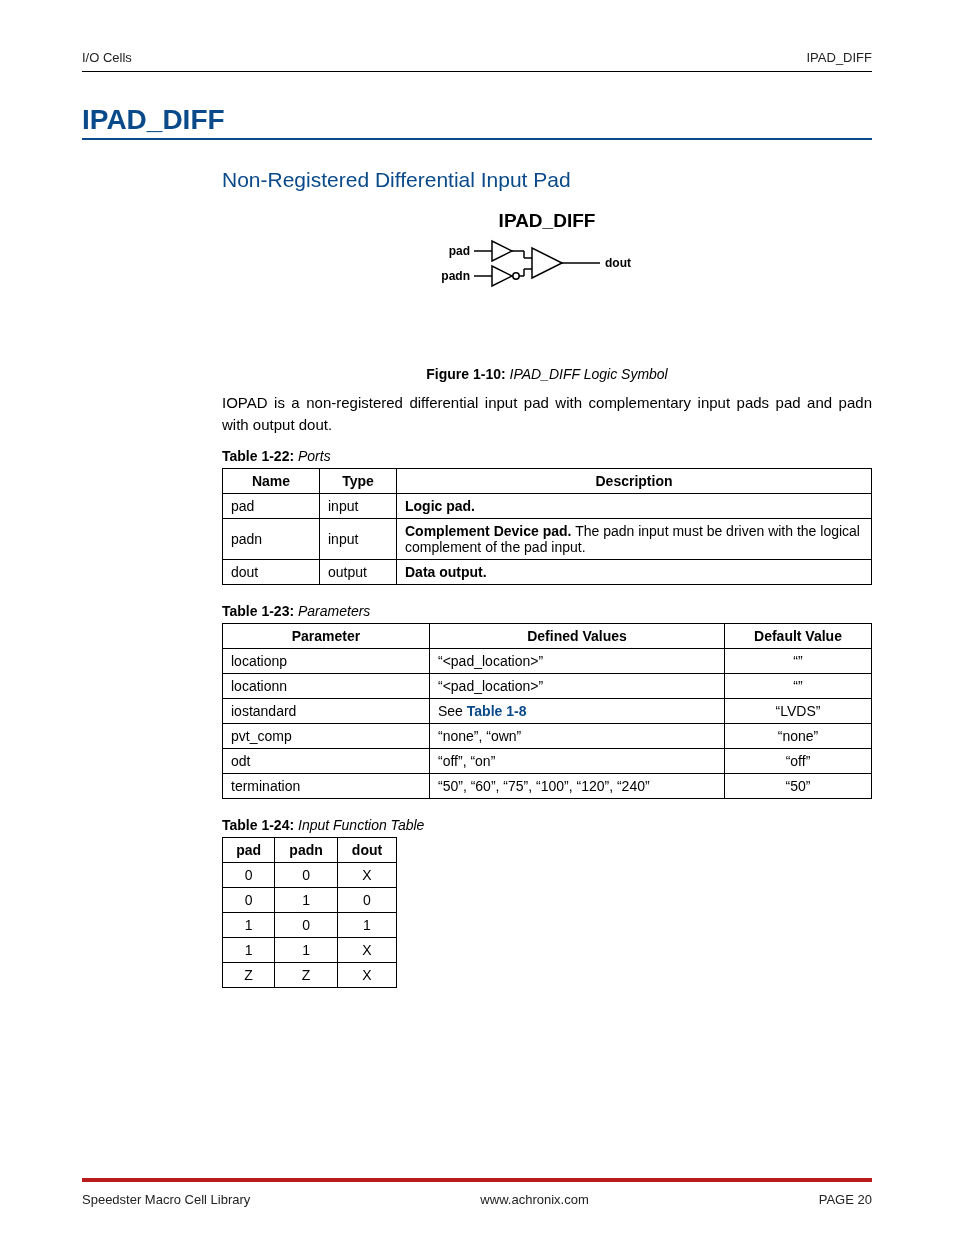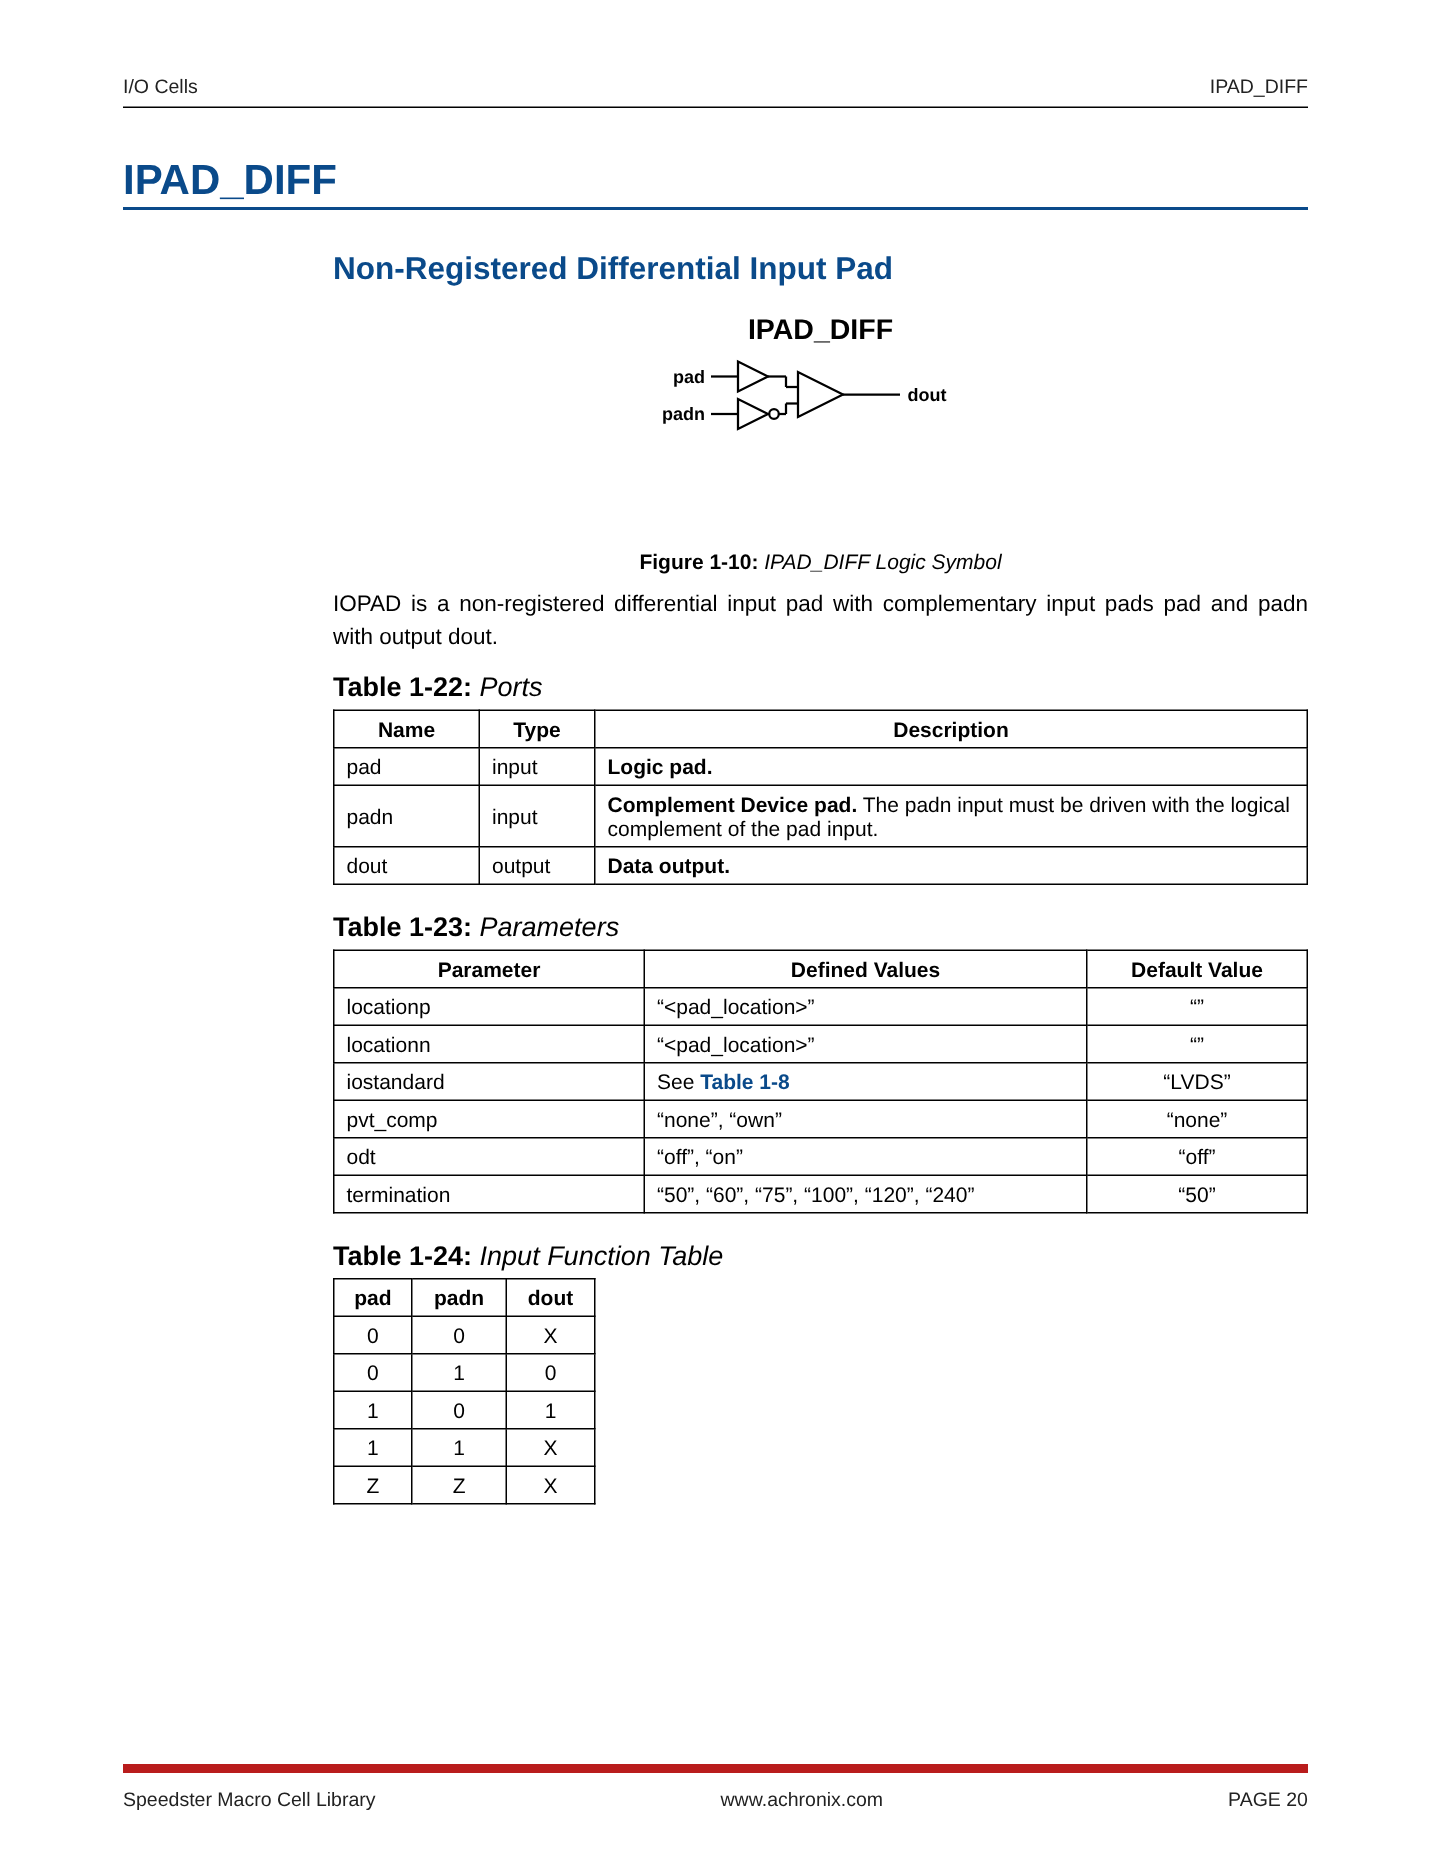--- a/index.html
+++ b/index.html
@@ -39,21 +39,21 @@
     border-bottom: 2px solid #0a4a8a;
     margin-bottom: 28px;
   }
   .content {
     margin-left: 140px;
     flex: 1 1 auto;
   }
   h2 {
     color: #0a4a8a;
     font-size: 21px;
-    font-weight: 700;
+    font-weight: 400;
     margin: 0 0 18px 0;
   }
   .fig-wrap {
     text-align: center;
     margin: 0 auto 22px auto;
   }
   .fig-title {
     font-size: 19px;
     font-weight: 700;
     margin-bottom: 4px;
@@ -65,21 +65,21 @@
   }
   .fig-caption b { font-weight: 700; }
   .fig-caption i { font-style: italic; }
   .para {
     text-align: justify;
     margin: 0 0 12px 0;
     line-height: 1.45;
     font-size: 15px;
   }
   .tbl-caption {
-    font-size: 18px;
+    font-size: 14px;
     margin: 4px 0 4px 0;
   }
   .tbl-caption b { font-weight: 700; }
   .tbl-caption i { font-style: italic; }
   table {
     border-collapse: collapse;
     margin-bottom: 18px;
   }
   table.ports, table.params { width: 100%; }
   th, td {
@@ -100,21 +100,21 @@
   table.params td:nth-child(3) { width: 130px; text-align: center; }
   table.func { width: 175px; }
   table.func th, table.func td { text-align: center; }
   .link { color: #0a4a8a; font-weight: 700; }
   .desc b { font-weight: 700; }
   .ftr {
     display: flex;
     justify-content: space-between;
     font-size: 13px;
     color: #222;
-    border-top: 6px solid #b91c1c;
+    border-top: 4px solid #b91c1c;
     padding-top: 10px;
     margin-top: auto;
   }
   svg { display: block; margin: 0 auto; }
 </style>
 </head>
 <body>
 
 <div class="page">
   <div class="hdr">

